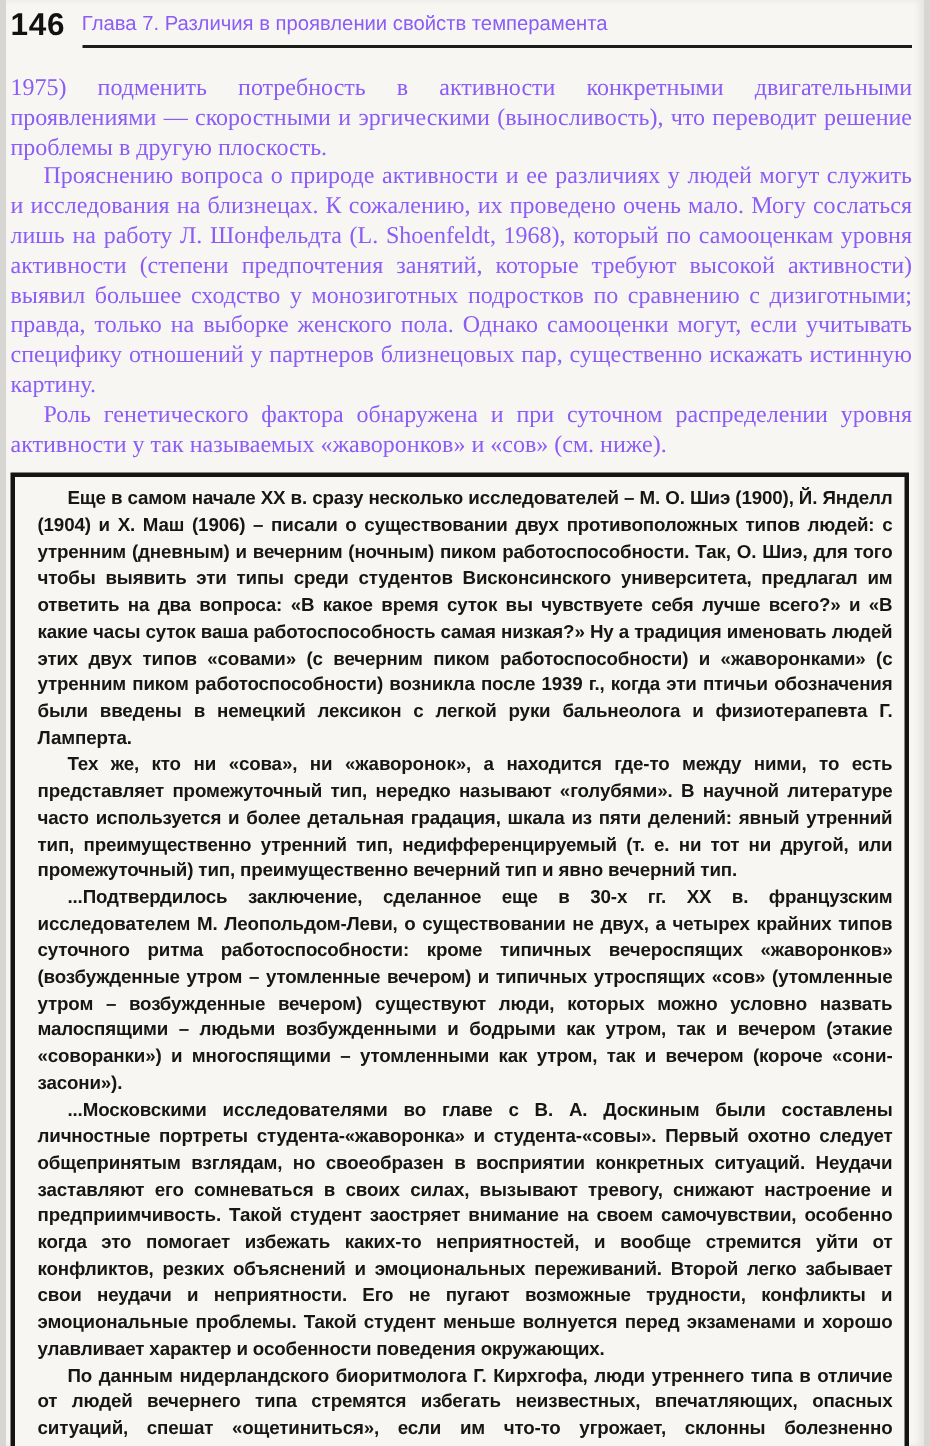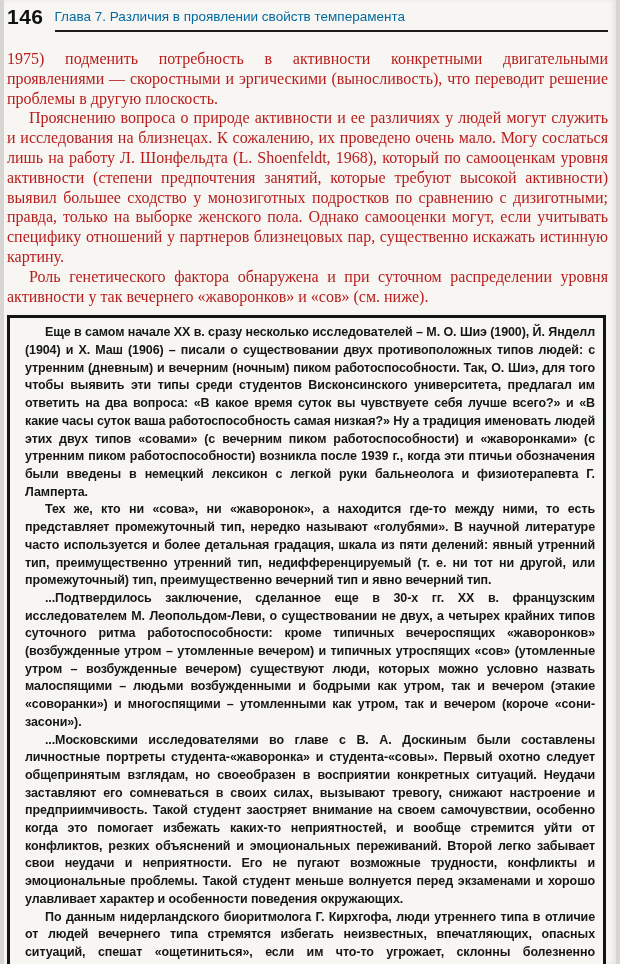--- a/index.html
+++ b/index.html
@@ -37,30 +37,30 @@
   .head-right {
     flex: 1 1 auto;
     border-bottom: 2px solid #1c1c1c;
     padding-bottom: 5px;
     margin-top: 1px;
   }
   .chapter-title {
     font-family: "Liberation Sans", sans-serif;
     font-size: 13.5px;
     line-height: 15px;
-    color: #0369a1;
+    color: #8b5cf6;
   }
   
   .body-text {
     margin-top: 17px;
     font-family: "Liberation Serif", serif;
     font-size: 16px;
     line-height: 19.8px;
     text-align: justify;
-    color: #b91c1c;
+    color: #8b5cf6;
   }
   .body-text p {
     margin: 0;
     text-indent: 22px;
   }
   .body-text p:first-child {
     text-indent: 0; 
   }
   
   .inset-box {
@@ -92,21 +92,21 @@
   <header class="running-head">
     <span class="page-number">146</span>
     <div class="head-right">
       <span class="chapter-title">Глава 7. Различия в проявлении свойств темперамента</span>
     </div>
   </header>
 
   <main class="body-text">
       <p>1975) подменить потребность в активности конкретными двигательными проявлениями — скоростными и эргическими (выносливость), что переводит решение проблемы в другую плоскость.</p>
       <p>Прояснению вопроса о природе активности и ее различиях у людей могут служить и исследования на близнецах. К сожалению, их проведено очень мало. Могу сослаться лишь на работу Л. Шонфельдта (L. Shoenfeldt, 1968), который по самооценкам уровня активности (степени предпочтения занятий, которые требуют высокой активности) выявил большее сходство у монозиготных подростков по сравнению с дизиготными; правда, только на выборке женского пола. Однако самооценки могут, если учитывать специфику отношений у партнеров близнецовых пар, существенно искажать истинную картину.</p>
-      <p>Роль генетического фактора обнаружена и при суточном распределении уровня активности у так вечернего «жаворонков» и «сов» (см. ниже).</p>
+      <p>Роль генетического фактора обнаружена и при суточном распределении уровня активности у так называемых «жаворонков» и «сов» (см. ниже).</p>
     </main>
 
   <section class="inset-box">
       <p>Еще в самом начале XX в. сразу несколько исследователей – М. О. Шиэ (1900), Й. Янделл (1904) и Х. Маш (1906) – писали о существовании двух противоположных типов людей: с утренним (дневным) и вечерним (ночным) пиком работоспособности. Так, О. Шиэ, для того чтобы выявить эти типы среди студентов Висконсинского университета, предлагал им ответить на два вопроса: «В какое время суток вы чувствуете себя лучше всего?» и «В какие часы суток ваша работоспособность самая низкая?» Ну а традиция именовать людей этих двух типов «совами» (с вечерним пиком работоспособности) и «жаворонками» (с утренним пиком работоспособности) возникла после 1939 г., когда эти птичьи обозначения были введены в немецкий лексикон с легкой руки бальнеолога и физиотерапевта Г. Ламперта.</p>
       <p>Тех же, кто ни «сова», ни «жаворонок», а находится где-то между ними, то есть представляет промежуточный тип, нередко называют «голубями». В научной литературе часто используется и более детальная градация, шкала из пяти делений: явный утренний тип, преимущественно утренний тип, недифференцируемый (т. е. ни тот ни другой, или промежуточный) тип, преимущественно вечерний тип и явно вечерний тип.</p>
       <p>...Подтвердилось заключение, сделанное еще в 30-х гг. XX в. французским исследователем М. Леопольдом-Леви, о существовании не двух, а четырех крайних типов суточного ритма работоспособности: кроме типичных вечероспящих «жаворонков» (возбужденные утром – утомленные вечером) и типичных утроспящих «сов» (утомленные утром – возбужденные вечером) существуют люди, которых можно условно назвать малоспящими – людьми возбужденными и бодрыми как утром, так и вечером (этакие «соворанки») и многоспящими – утомленными как утром, так и вечером (короче «сони-засони»).</p>
       <p>...Московскими исследователями во главе с В. А. Доскиным были составлены личностные портреты студента-«жаворонка» и студента-«совы». Первый охотно следует общепринятым взглядам, но своеобразен в восприятии конкретных ситуаций. Неудачи заставляют его сомневаться в своих силах, вызывают тревогу, снижают настроение и предприимчивость. Такой студент заостряет внимание на своем самочувствии, особенно когда это помогает избежать каких-то неприятностей, и вообще стремится уйти от конфликтов, резких объяснений и эмоциональных переживаний. Второй легко забывает свои неудачи и неприятности. Его не пугают возможные трудности, конфликты и эмоциональные проблемы. Такой студент меньше волнуется перед экзаменами и хорошо улавливает характер и особенности поведения окружающих.</p>
       <p>По данным нидерландского биоритмолога Г. Кирхгофа, люди утреннего типа в отличие от людей вечернего типа стремятся избегать неизвестных, впечатляющих, опасных ситуаций, спешат «ощетиниться», если им что-то угрожает, склонны болезненно реагировать на психологические проблемы.</p>
       <p>По наблюдениям Н. И. Моисеевой и ее сотрудников, люди с разными хронотипами различаются даже по восприятию времени. «Жаворонки» воспринимают время как активное, большое, яркое.</p>
     </section>

